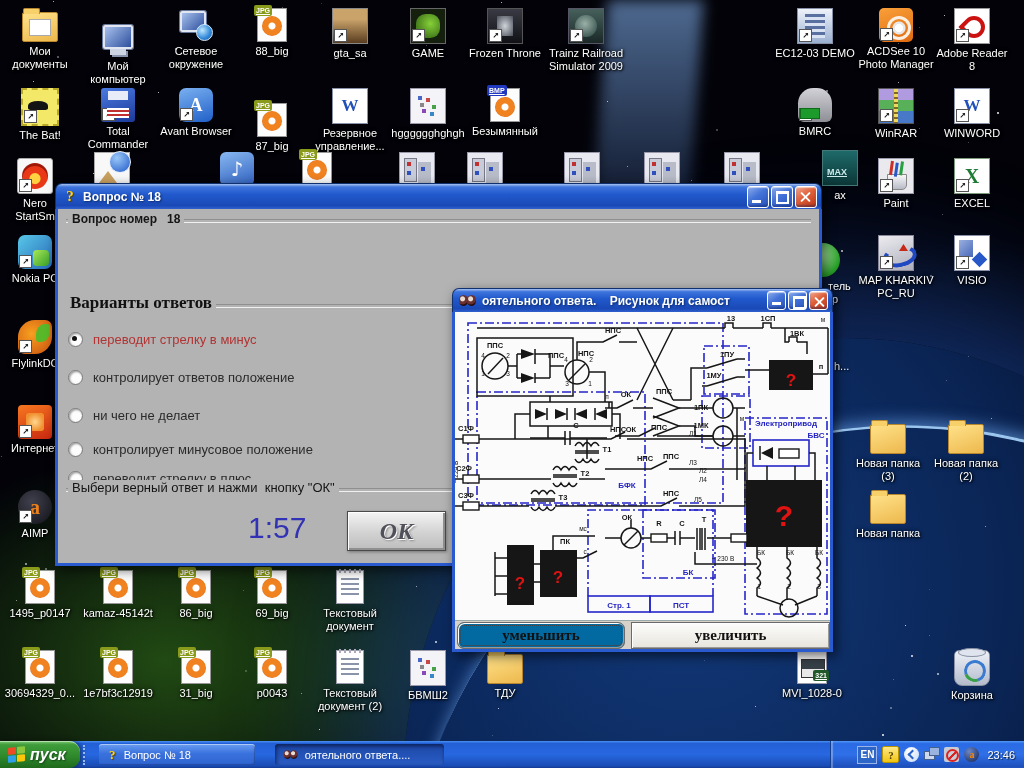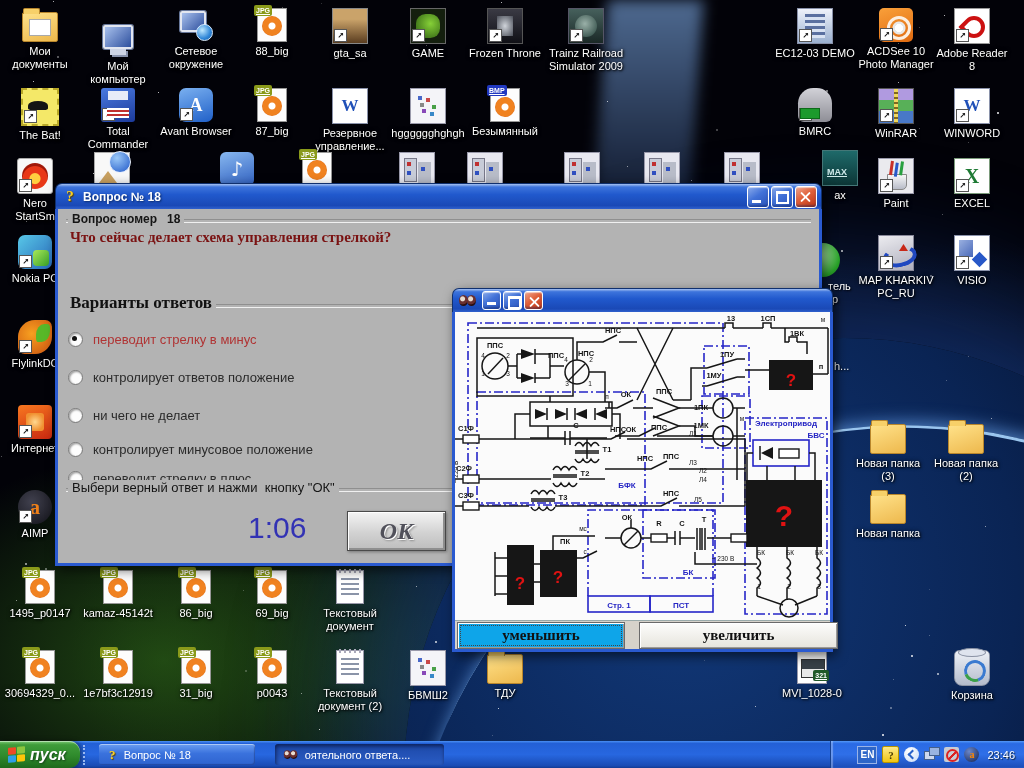--- a/index.html
+++ b/index.html
@@ -166,22 +166,22 @@
   #pic .frame{height:337px;background:#d6d2ca;}
   .binoc{width:18px;height:12px;position:relative;}
   .binoc::before,.binoc::after{content:"";position:absolute;top:0;width:9px;height:11px;border-radius:50%;
     background:radial-gradient(circle at 40% 35%,#e8dcd0 0 2px,#6a3030 3px 5px,#2a0e0e 6px);}
   .binoc::before{left:0;} .binoc::after{left:8px;}
   #circuit-box{position:absolute;left:0;top:0;width:375px;height:308px;background:#fbfbfb;border-bottom:1px solid #9aa;}
   .pbtn{position:absolute;top:310px;height:25px;display:flex;align-items:center;justify-content:center;
     background:linear-gradient(180deg,#fdfdfc,#e6e4dc);border:1px solid #6a6a6a;
     box-shadow:inset 1px 1px 0 #fff,inset -1px -1px 0 #9a9a9a;
     font:bold 15px "Liberation Serif",serif;color:#111;}
-  .pbtn.dec{left:2px;width:166px;outline:1px dotted #444;outline-offset:-4px;background:#0ea5e9;}
-  .pbtn.inc{left:176px;width:197px;margin-left:8px;}
+  .pbtn.dec{left:2px;width:166px;outline:1px dotted #444;outline-offset:-4px;background:#0369a1;border-radius:7px;}
+  .pbtn.inc{left:176px;width:197px;}
   text.cb{font:6.5px "Liberation Sans",sans-serif;fill:#151515;text-anchor:middle;}
   text.cB{font:bold 7.5px "Liberation Sans",sans-serif;fill:#151515;text-anchor:middle;}
   text.cu{font:bold 8px "Liberation Sans",sans-serif;fill:#2424c4;text-anchor:middle;}
   text.cr1{font:bold 30px "Liberation Sans",sans-serif;fill:#e01212;text-anchor:middle;}
   text.cr2{font:bold 17px "Liberation Sans",sans-serif;fill:#e01212;text-anchor:middle;}
 
   
   #taskbar{position:absolute;left:0;bottom:0;width:1024px;height:27px;z-index:60;display:flex;align-items:center;
     background:linear-gradient(180deg,#4a90f4 0%,#2360d6 9%,#2767e0 50%,#1a4bb4 92%,#123a92 100%);}
   .start{height:27px;border-radius:0 11px 11px 0;display:flex;align-items:center;gap:5px;padding:0 14px 0 8px;
@@ -412,21 +412,21 @@
         </span>
         <div class="lbl">Total Commander</div>
       </div>
       <div class="di" style="left: 158px; top: 88px; width: 76px;">
         <span class="ig avant" style="display: block;">
           <span class="iletter">A</span>
           <span class="scarrow">↗</span>
         </span>
         <div class="lbl">Avant Browser</div>
       </div>
-      <div class="di" style="left: 234px; top: 88px; width: 76px;">
+      <div class="di" style="left: 234px; top: 103px; width: 76px;">
         <span class="ig jpg" style="display: block;">
           <span class="chip">JPG</span>
         </span>
         <div class="lbl">87_big</div>
       </div>
       <div class="di" style="left: 312px; top: 88px; width: 76px;">
         <span class="ig word" style="display: block;">
           <span class="iletter">W</span>
         </span>
         <div class="lbl">Резервное управление...</div>
@@ -650,21 +650,20 @@
       <span class="ttl">Вопрос № 18</span>
       <span class="tbs">
         <span class="tbn min"></span>
         <span class="tbn max"></span>
         <span class="tbn close"></span>
       </span>
     </div>
     <div class="frame">
       <div class="qline" style="top:10px"></div>
       <span class="qlab" style="left:10px;top:3px">Вопрос номер   18</span>
-      <div class="question">Что сейчас делает схема управления стрелкой?</div>
       <div class="qline" style="top:95px"></div>
       <div class="grouphead">Варианты ответов</div>
       <div id="answer-options">
           <div class="opt" style="top: 123px;">
             <span class="radio sel"></span>
             <span class="olbl osel">переводит стрелку в минус</span>
           </div>
           <div class="opt" style="top: 161px;">
             <span class="radio"></span>
             <span class="olbl">контролирует ответов положение</span>
@@ -679,28 +678,29 @@
           </div>
           <div class="opt" style="top: 262px;">
             <span class="radio"></span>
             <span class="olbl">переводит стрелку в плюс</span>
           </div>
         </div>
       <div class="qline" style="top:279px"></div>
       <span class="qlab" style="left:10px;top:271px;font-weight:normal;font-size:13px">Выбери верный ответ и нажми  кнопку "ОК"</span>
       <div class="warn">
       </div>
-      <div class="timer">1:06</div>
+      <div class="timer">1:57</div>
       <div class="okbt">OK</div>
     </div>
   </div>
 
   <div id="pic" class="win">
     <div class="tbar">
       <span class="binoc"></span>
+      <span class="ttl">оятельного ответа.    Рисунок для самост</span>
       <span class="tbs">
         <span class="tbn min"></span>
         <span class="tbn max"></span>
         <span class="tbn close"></span>
       </span>
     </div>
     <div class="frame">
       <div id="circuit-box">
         <svg id="circuit-svg" width="375" height="308" viewBox="0 0 375 308" xmlns="http://www.w3.org/2000/svg">
           <g fill="none" stroke="#2626c8" stroke-width="1.6" stroke-dasharray="9 3 2 3">

